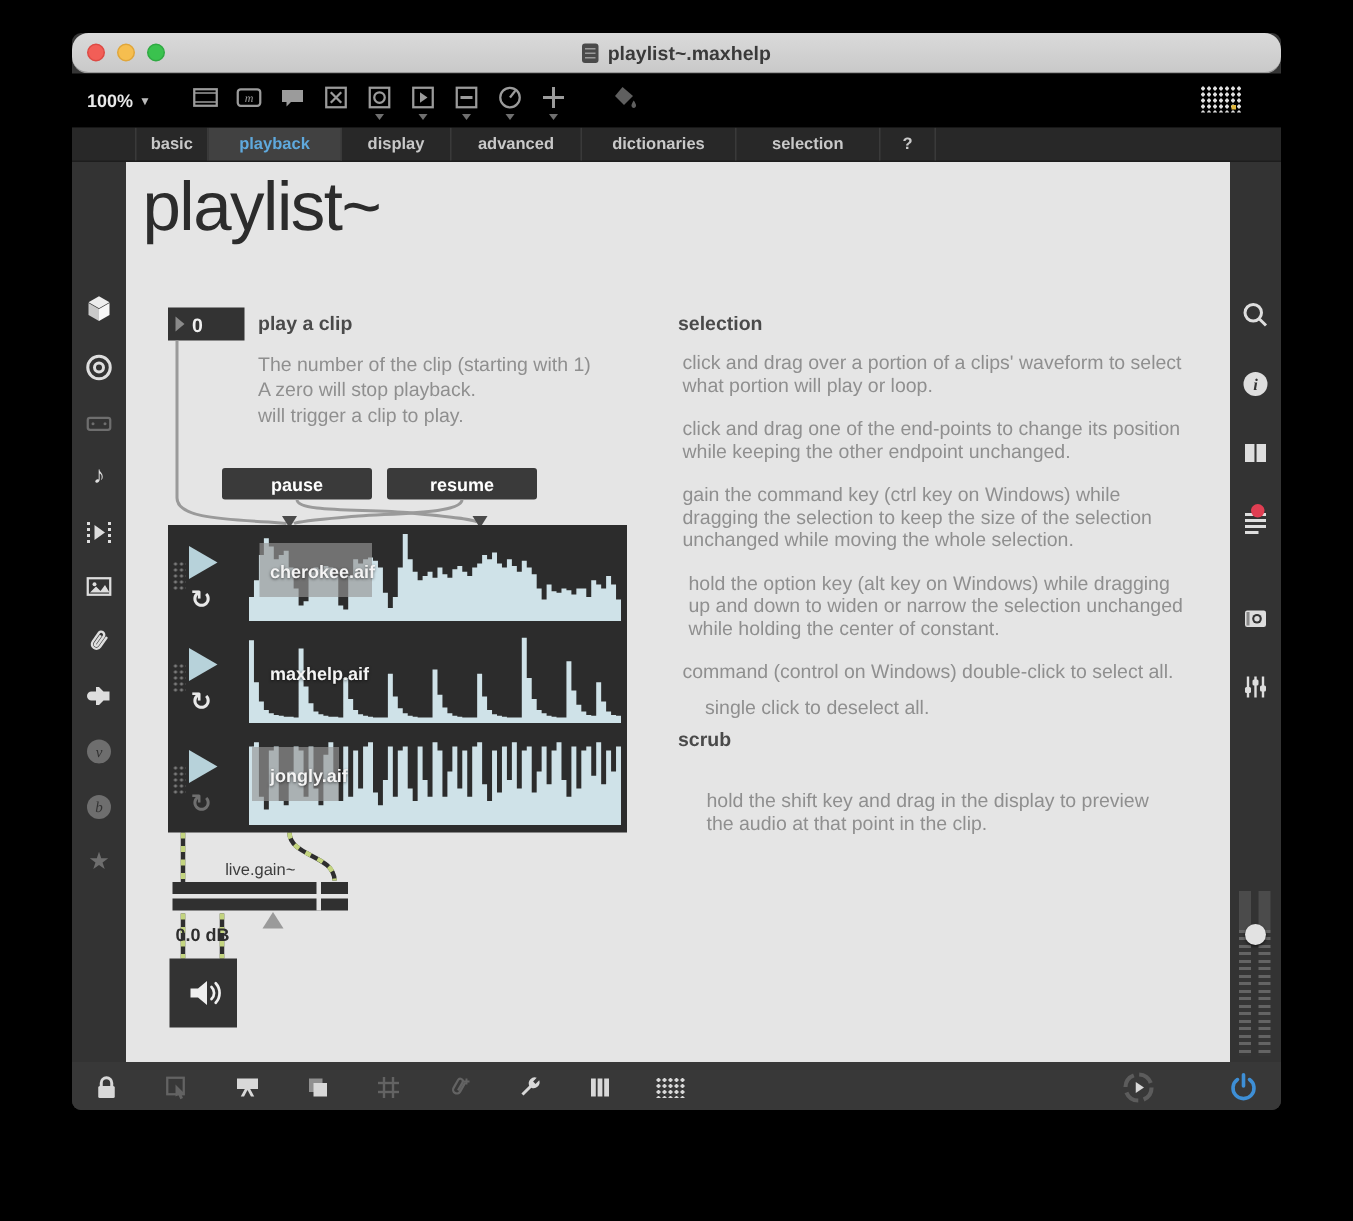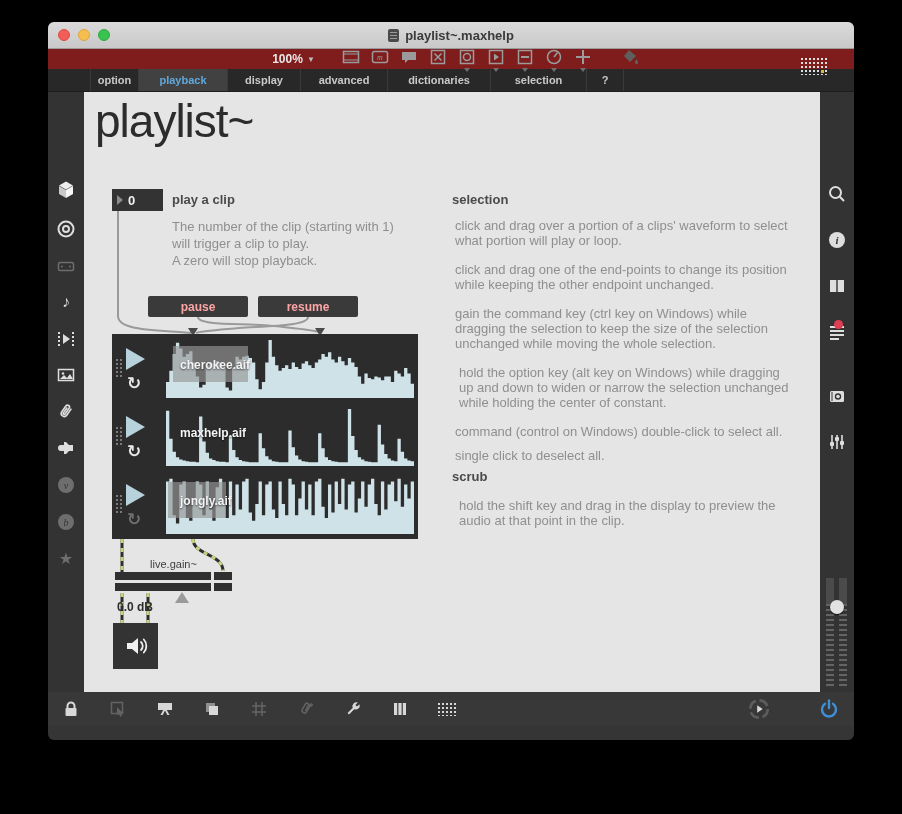--- a/index.html
+++ b/index.html
@@ -1,33 +1,33 @@
 <!DOCTYPE html>
 <html><head>
 <meta charset="utf-8">
 <style>
   html,body{margin:0;padding:0;background:#000;width:902px;height:814px;overflow:hidden;
     font-family:"Liberation Sans","DejaVu Sans",sans-serif;-webkit-font-smoothing:antialiased;}
   .window{position:absolute;left:48px;top:22px;width:806px;height:718px;border-radius:6px;
     overflow:hidden;background:#353535;box-shadow:0 12px 30px rgba(0,0,0,.7);}
   
   .titlebar{height:26px;background:linear-gradient(#dadada,#c9c9c9);position:relative;
-    border-bottom:1px solid #9a9a9a;}
+    border-bottom:1px solid #9a9a9a;border-radius:11px;}
   .lights{position:absolute;left:10px;top:7px;display:flex;gap:8px;}
   .light{width:12px;height:12px;border-radius:50%;}
   .light.red{background:#f25e57;border:1px solid #dd4a44;box-sizing:border-box}
   .light.yellow{background:#f6be4f;border:1px solid #e0a63a;box-sizing:border-box}
   .light.green{background:#3ac24e;border:1px solid #2faa42;box-sizing:border-box}
   .win-title{position:absolute;left:0;right:0;top:0;height:26px;display:flex;align-items:center;
     justify-content:center;gap:6px;font-size:13px;font-weight:bold;color:#3a3a3a;}
   .doc-ico{width:11px;height:13px;background:#4a4a4a;border-radius:2px;position:relative;}
   .doc-ico:after{content:"";position:absolute;left:2px;top:3px;width:7px;height:1px;background:#9a9a9a;
     box-shadow:0 3px 0 #9a9a9a,0 6px 0 #9a9a9a;}
   
-  .toolbar{height:20px;background:#7f1d1d;display:flex;align-items:center;position:relative;justify-content:center;}
+  .toolbar{height:36px;background:#000000;display:flex;align-items:center;position:relative;}
   .zoomctl{color:#e8e8e8;font-size:12px;font-weight:bold;margin-left:10px;display:flex;align-items:center;gap:4px;}
   .zoomctl .caret{font-size:8px;color:#bbb;}
   .tb-icons{display:flex;gap:9px;margin-left:26px;align-items:flex-start;}
   .tb-ic{width:20px;height:24px;position:relative;color:#9b9b9b;}
   .tb-ic svg{display:block}
   .tb-ic .under{position:absolute;left:7px;bottom:-1px;width:0;height:0;
     border-left:3px solid transparent;border-right:3px solid transparent;border-top:4px solid #6f6f6f;}
   .tb-ic.dim{color:#5f5f5f}
   .matrix-ico{position:absolute;right:26px;top:8px;width:28px;height:18px;
     background:radial-gradient(#e0e0e0 1.3px,transparent 1.4px) 0 0/4px 4px;}
@@ -66,21 +66,21 @@
     justify-content:space-between;padding:0 14px;box-sizing:border-box;}
   
   .pl-title{position:absolute;left:11px;top:2px;font-size:46px;letter-spacing:-1px;color:#2c2c2c;}
   .numbox{position:absolute;left:28px;top:97px;width:51px;height:22px;background:#333;
     display:flex;align-items:center;color:#f0f0f0;font-size:13px;font-weight:bold;}
   .numbox .tri{width:0;height:0;border-top:5px solid transparent;border-bottom:5px solid transparent;
     border-left:6px solid #8a8a8a;margin:0 5px 0 5px;}
   .sec-head{position:absolute;font-size:13px;font-weight:bold;color:#4a4a4a;}
   .body-copy{position:absolute;font-size:13px;color:#8f8f8f;line-height:17px;}
   .msgbtn{position:absolute;width:100px;height:21px;background:#3a3a3a;border-radius:2px;
-    color:#fca5a5;font-size:12px;font-weight:bold;display:flex;align-items:center;justify-content:center;}
+    color:#ffffff;font-size:12px;font-weight:bold;display:flex;align-items:center;justify-content:center;}
   
   .playlist{position:absolute;left:28px;top:242px;width:306px;height:205px;background:#2c2c2c;}
   .clip-row{position:relative;height:68px;}
   .handle{position:absolute;left:3px;top:24px;width:9px;height:20px;
     background:radial-gradient(#7a7a7a 1px,transparent 1.1px) 0 0/4px 4px;}
   .playtri{position:absolute;left:14px;top:14px;width:0;height:0;border-top:11px solid transparent;
     border-bottom:11px solid transparent;border-left:19px solid #b7d2da;}
   .loop{position:absolute;left:15px;top:40px;font-size:17px;font-weight:bold;color:#e8e8e8;line-height:20px;}
   .loop.dim{color:#6f6f6f;}
   .wave{position:absolute;left:54px;top:4px;width:248px;height:60px;}
@@ -187,21 +187,21 @@
             <path d="M16.5 12c1 1.5 1.5 2.6 1.5 3.4 0 .9-.7 1.6-1.5 1.6s-1.5-.7-1.5-1.6c0-.8.5-1.9 1.5-3.4z" fill="currentColor"></path>
           </svg>
       </div>
     </div>
     <div class="matrix-ico">
         <div class="accent"></div>
       </div>
   </div>
 
   <div class="tabbar">
-    <div class="tab first" style="width:47px">option</div>
+    <div class="tab first" style="width:47px">basic</div>
     <div class="tab active" style="width:88px">playback</div>
     <div class="tab" style="width:72px">display</div>
     <div class="tab" style="width:86px">advanced</div>
     <div class="tab" style="width:102px">dictionaries</div>
     <div class="tab" style="width:95px">selection</div>
     <div class="tab" style="width:36px">?</div>
   </div>
 
   <div class="main">
 
@@ -281,22 +281,22 @@
     <div class="canvas">
       <div class="pl-title">playlist~</div>
 
       <div class="numbox">
         <span class="tri"></span>
         <span>0</span>
       </div>
       <div class="sec-head" style="left:88px;top:100px">play a clip</div>
       <div class="body-copy" style="left:88px;top:126px">
         <div>The number of the clip (starting with 1)</div>
+        <div>A zero will stop playback.</div>
         <div>will trigger a clip to play.</div>
-        <div>A zero will stop playback.</div>
       </div>
 
       <div class="msgbtn" style="left:64px;top:204px">pause</div>
       <div class="msgbtn" style="left:174px;top:204px">resume</div>
 
       <svg class="cords">
         <g fill="none" stroke="#9a9a9a" stroke-width="2">
           <path d="M34 119 V224 C34 236 58 238 95 240 L107 241"></path>
           <path d="M114 225 C114 234 160 231 190 234 C218 237 231 238 234 240"></path>
           <path d="M224 225 C224 234 185 234 155 236 C132 238 116 239 112 241"></path>
@@ -365,25 +365,25 @@
         </svg>
       </div>
 
       <div class="sec-head" style="left:368px;top:100px">selection</div>
       <div class="body-copy" style="left:371px;top:126px;width:345px;line-height:15px">
         <p style="margin:0 0 14px">click and drag over a portion of a clips' waveform to select what portion will play or loop.</p>
         <p style="margin:10px 0 14px">click and drag one of the end-points to change its position while keeping the other endpoint unchanged.</p>
         <p style="margin:0 0 14px">gain the command key (ctrl key on Windows) while dragging the selection to keep the size of the selection unchanged while moving the whole selection.</p>
         <p style="margin:0 4px 14px">hold the option key (alt key on Windows) while dragging up and down to widen or narrow the selection unchanged while holding the center of constant.</p>
         <p style="margin:0 0 9px">command (control on Windows) double-click to select all.</p>
-        <p style="margin:0 0 14px">single click to deselect all.</p>
+        <p style="margin:0 15px 14px">single click to deselect all.</p>
       </div>
       <div class="sec-head" style="left:368px;top:377px">scrub</div>
       <div class="body-copy" style="left:371px;top:402px;width:345px;line-height:15px">
-        <p style="margin:4px">hold the shift key and drag in the display to preview the audio at that point in the clip.</p>
+        <p style="margin:16px">hold the shift key and drag in the display to preview the audio at that point in the clip.</p>
       </div>
     </div>
 
     <div class="rail right">
       <div class="rail-ic" style="top:92px">
         <svg width="20" height="20" viewBox="0 0 20 20">
             <circle cx="8.5" cy="8.5" r="5.5" fill="none" stroke="currentColor" stroke-width="2"></circle>
             <line x1="12.8" y1="12.8" x2="17" y2="17" stroke="currentColor" stroke-width="2"></line>
           </svg>
       </div>

